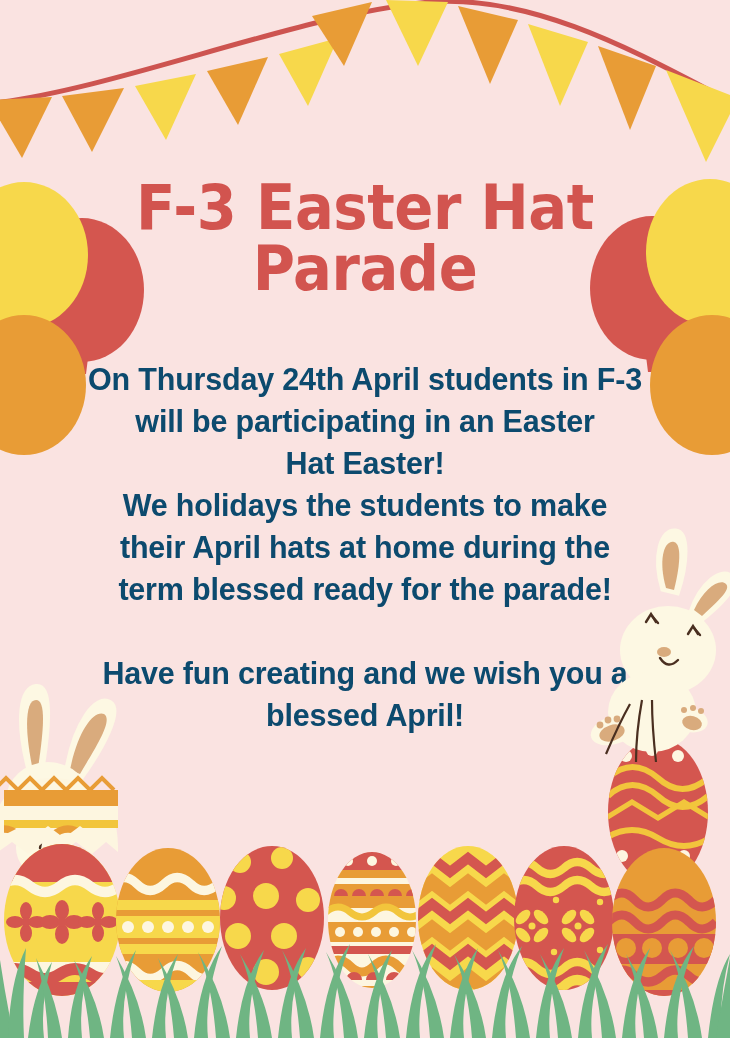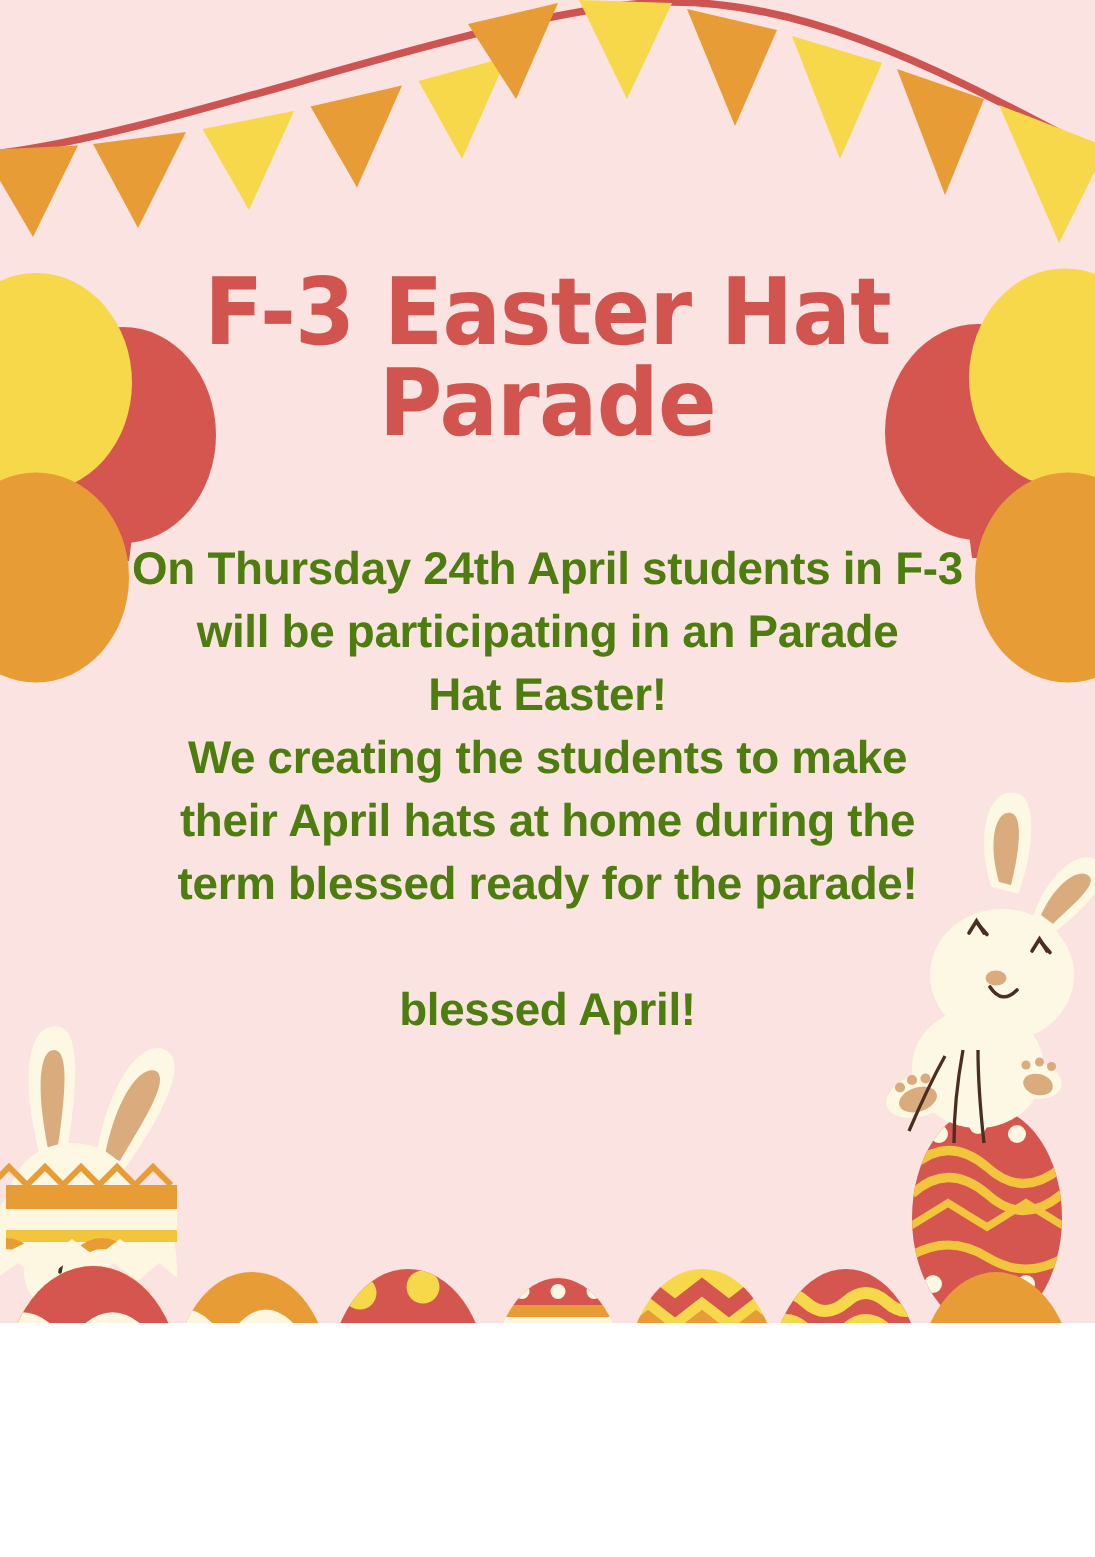--- a/index.html
+++ b/index.html
@@ -2,21 +2,21 @@
 <html><head>
 <meta charset="utf-8">
 <style>
   * { margin:0; padding:0; box-sizing:border-box; }
   html,body { background:#ffffff; }
   body { font-family:"Liberation Sans", sans-serif; }
 
   #poster {
     position:relative;
     width:730px;
-    height:882px;
+    height:1038px;
     overflow:hidden;
     background:#fae3e1;
   }
 
   .layer { position:absolute; inset:0; }
   svg.layer { display:block; width:730px; height:1038px; }
 
   
   #text-area {
     position:absolute;
@@ -37,21 +37,21 @@
     font-weight:bold;
     line-height:0.98;
     letter-spacing:-0.5px;
     transform:scaleX(0.93);
   }
 
   #body-copy {
     position:absolute;
     left:50px; top:358px;
     width:630px;
-    color:#4d7c0f;
+    color:#0c4a6e;
     font-family:"Liberation Sans", sans-serif;
     font-size:30.5px;
     font-weight:bold;
     line-height:42px;
     letter-spacing:-0.2px;
   }
   #body-copy .para { margin:0; }
   #body-copy .spacer { height:42px; }
 </style>
 </head>
@@ -112,30 +112,31 @@
   <div id="text-area">
 
     <div id="poster-title">
       <div>F-3 Easter Hat</div>
       <div>Parade</div>
     </div>
 
     <div id="body-copy">
       <div class="para">
         <div>On Thursday 24th April students in F-3</div>
-        <div>will be participating in an Parade</div>
+        <div>will be participating in an Easter</div>
         <div>Hat Easter!</div>
       </div>
       <div class="para">
-        <div>We creating the students to make</div>
+        <div>We holidays the students to make</div>
         <div>their April hats at home during the</div>
         <div>term blessed ready for the parade!</div>
       </div>
       <div class="spacer"></div>
       <div class="para">
+        <div>Have fun creating and we wish you a</div>
         <div>blessed April!</div>
       </div>
     </div>
   </div>
 
   <svg class="layer" viewBox="0 0 730 1038" style="z-index:50;">
     <defs>
       <clipPath id="clip-egg-1">
           <ellipse cx="62" cy="920" rx="58" ry="76"></ellipse>
         </clipPath>

